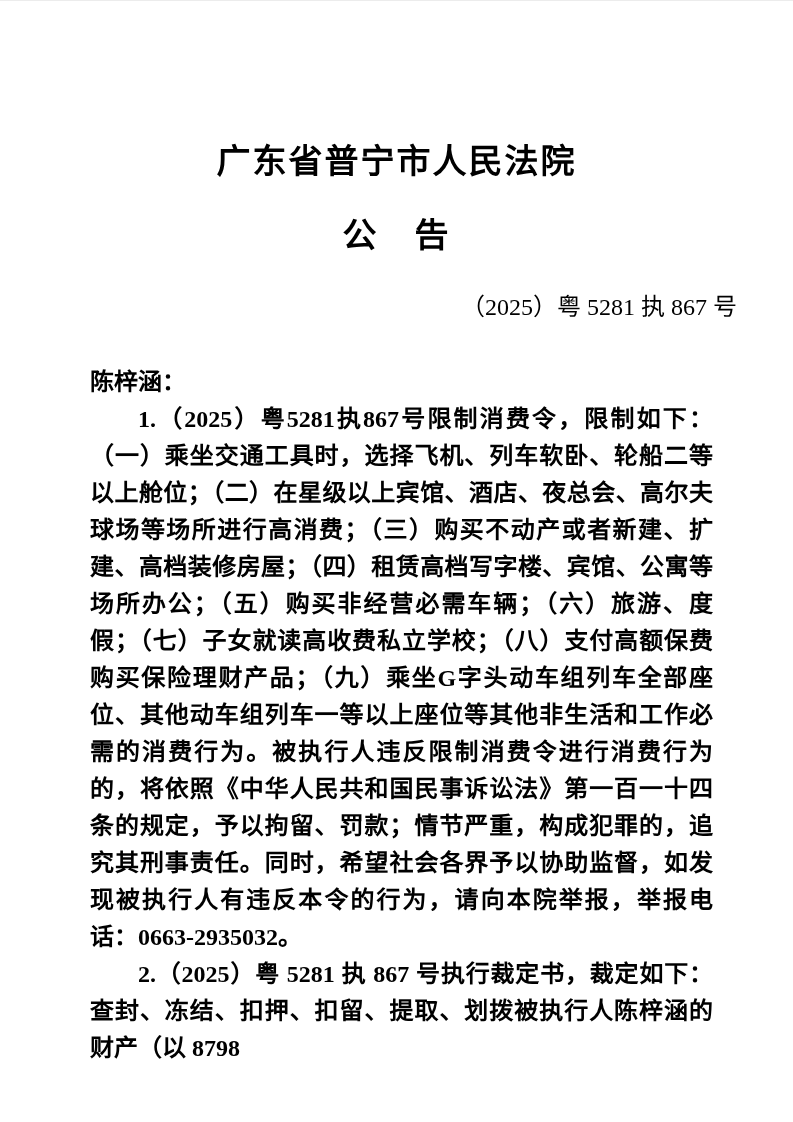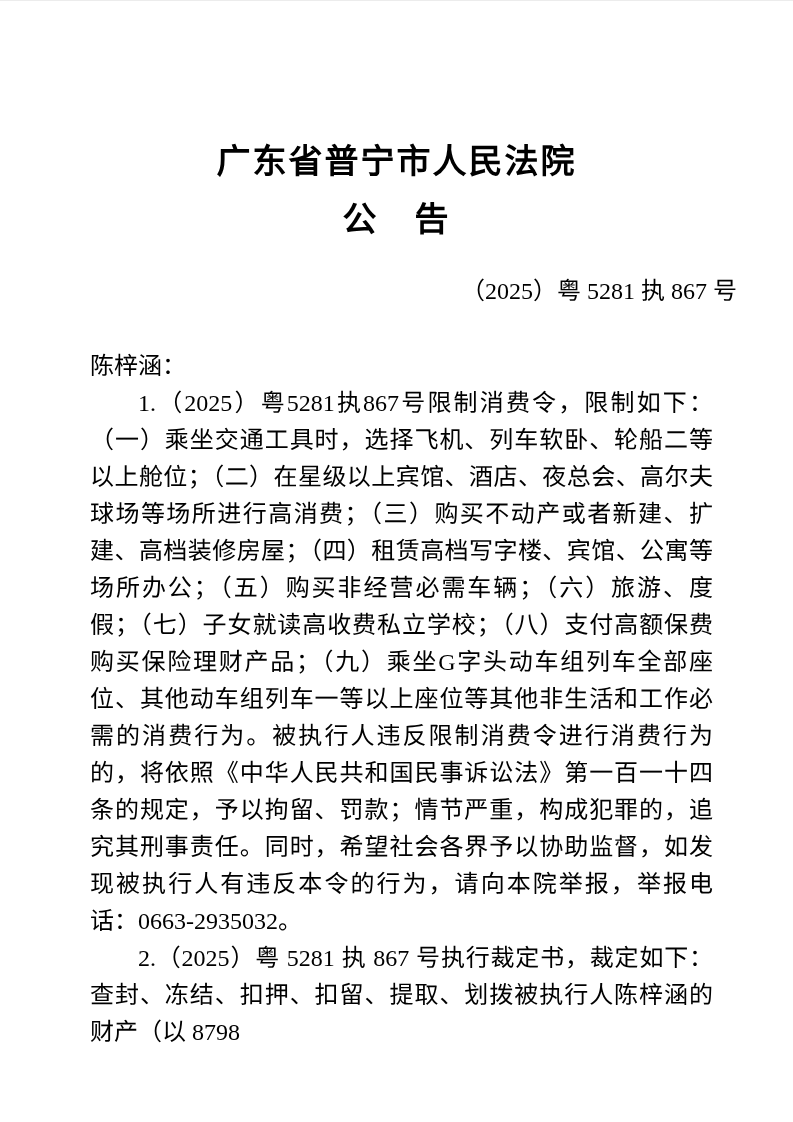--- a/index.html
+++ b/index.html
@@ -21,21 +21,21 @@
   }
   .court-title {
     padding-top: 140px;
     text-align: center;
     font-size: 34px;
     font-weight: bold;
     line-height: 42px;
     letter-spacing: 2px;
   }
   .notice-title {
-    margin-top: 16px;
+    margin-top: 32px;
     text-align: center;
     font-size: 34px;
     font-weight: bold;
     line-height: 42px;
     letter-spacing: 2px;
   }
   .case-number {
     margin-top: 32px;
     padding-right: 56px;
     text-align: right;
@@ -47,20 +47,21 @@
     margin: 38px 80px 0 90px;
     font-size: 24px;
     line-height: 37px;
     text-align: justify;
     text-justify: inter-character;
   }
   .content p {
     margin: 0;
     padding: 0;
     text-indent: 2em;
+    font-weight: bold;
   }
   .content p.addressee {
     text-indent: 0;
   }
 </style>
 </head>
 <body>
 
 <div class="page">
 

